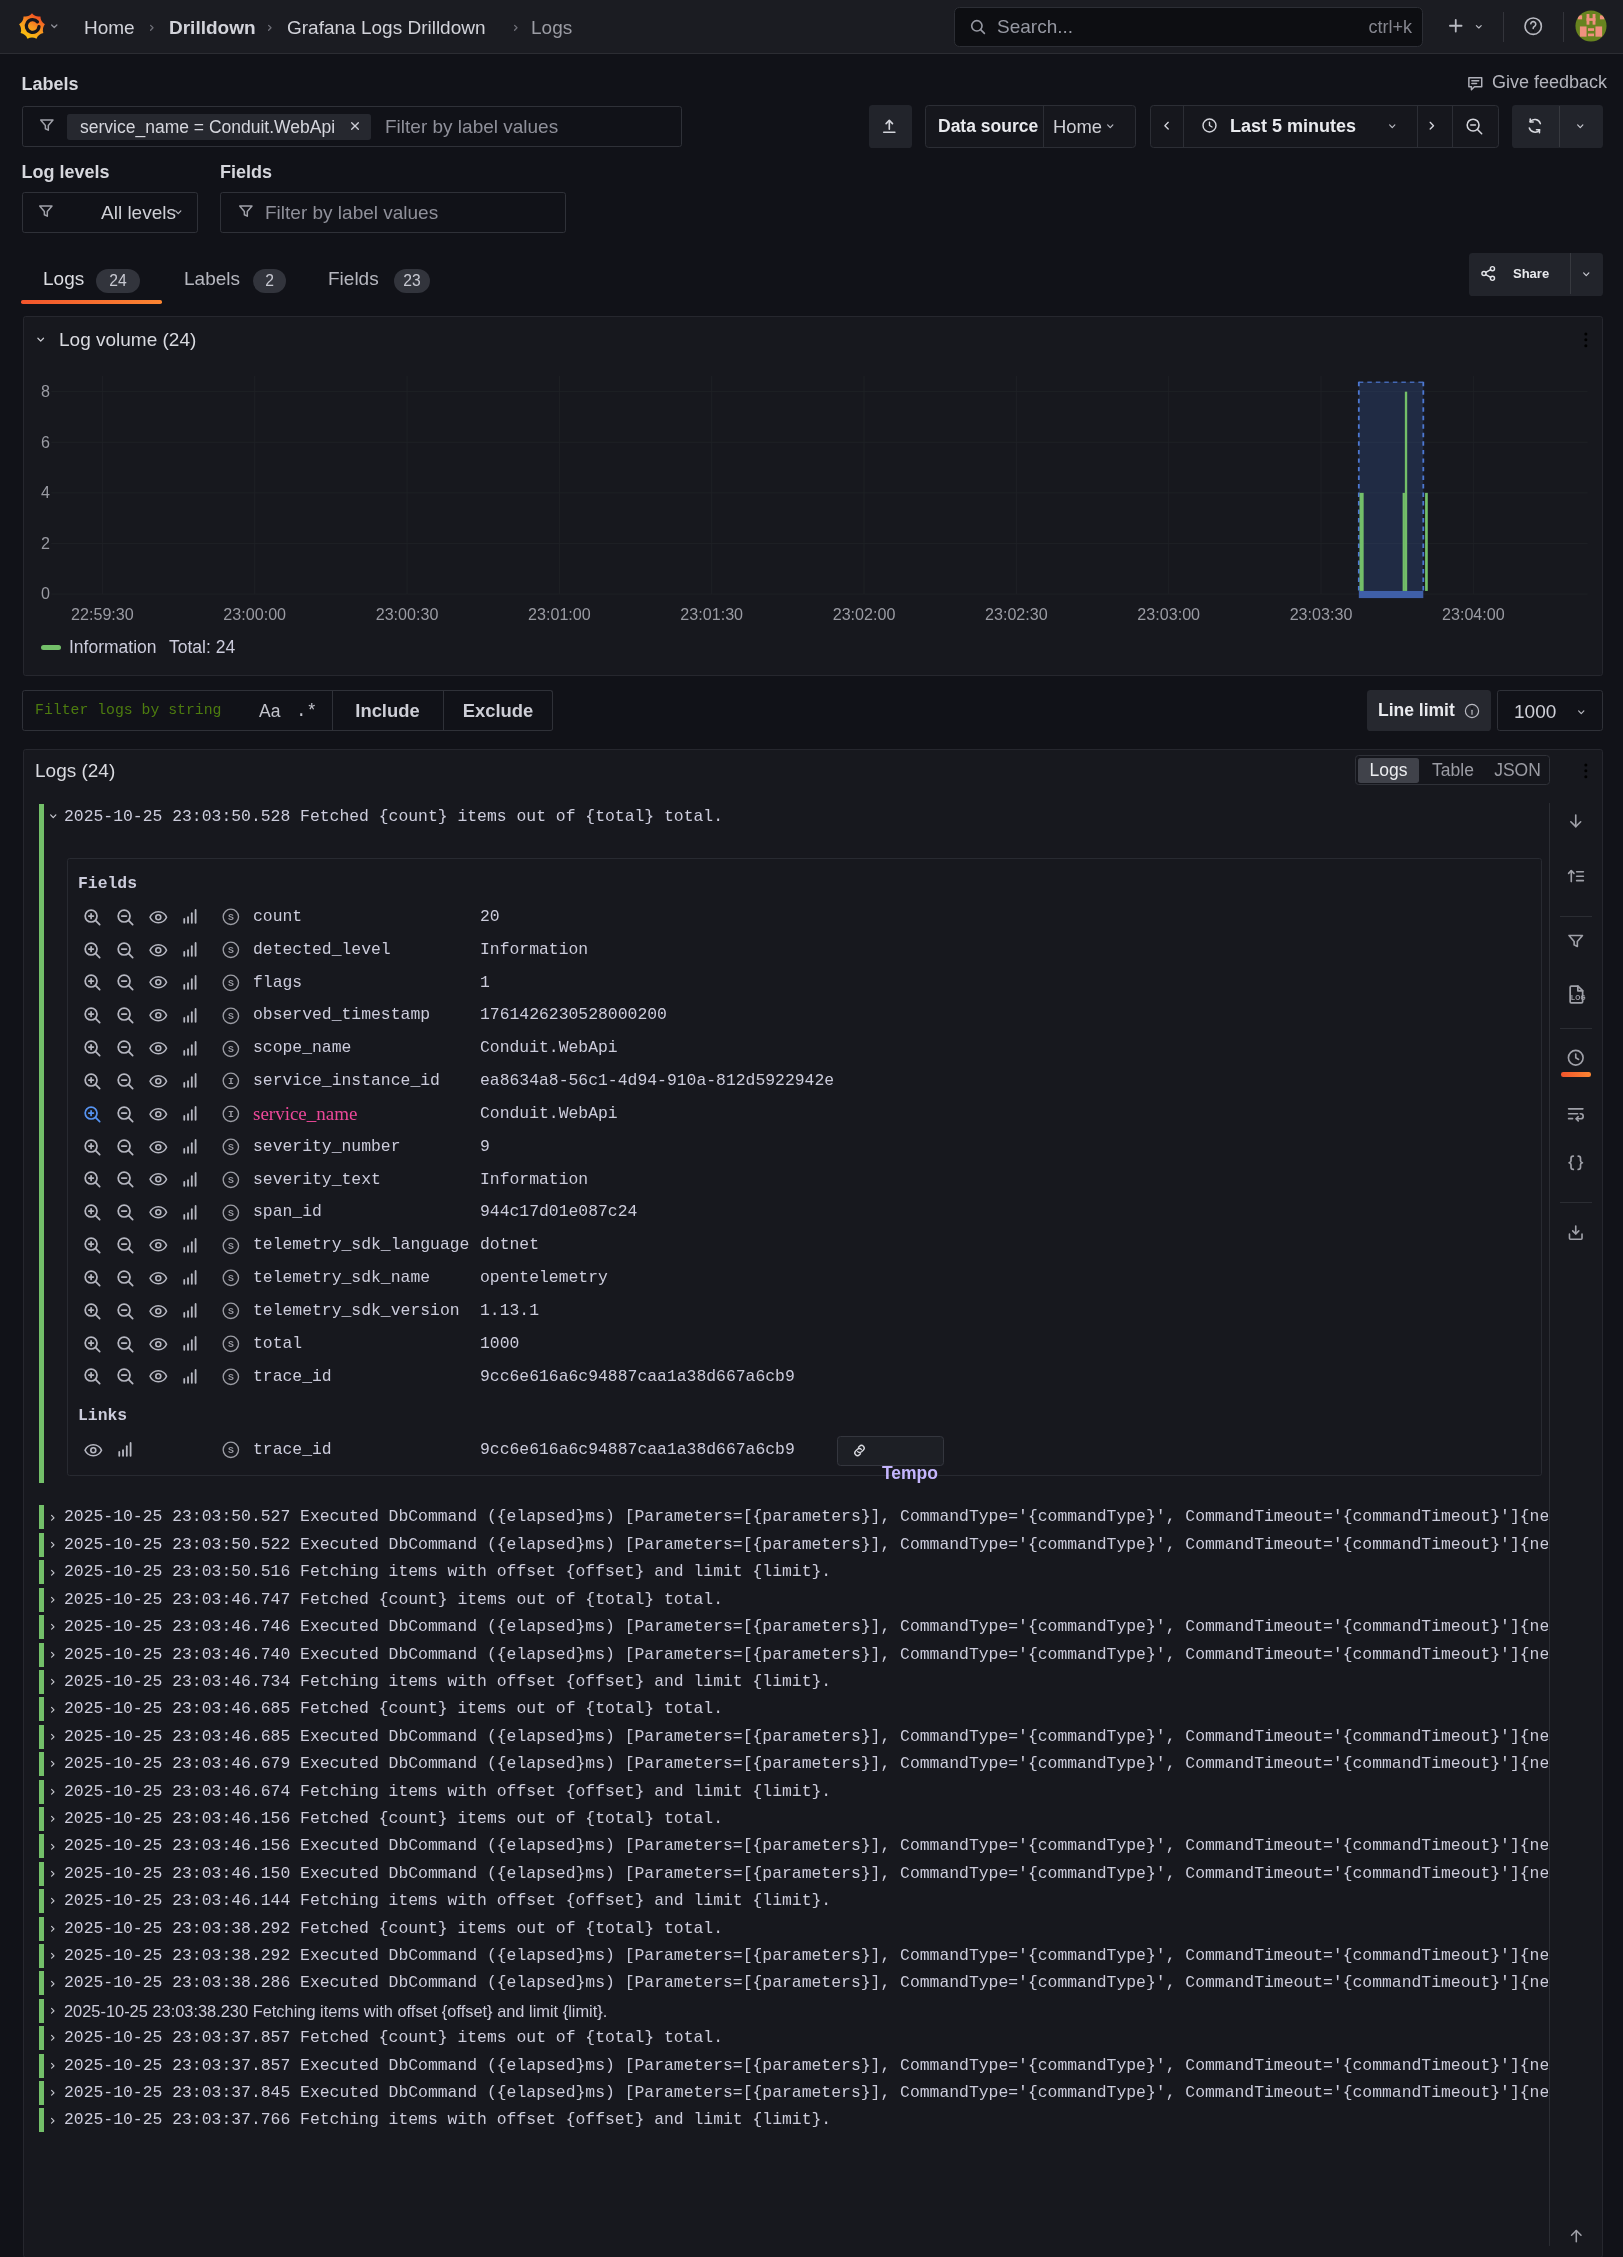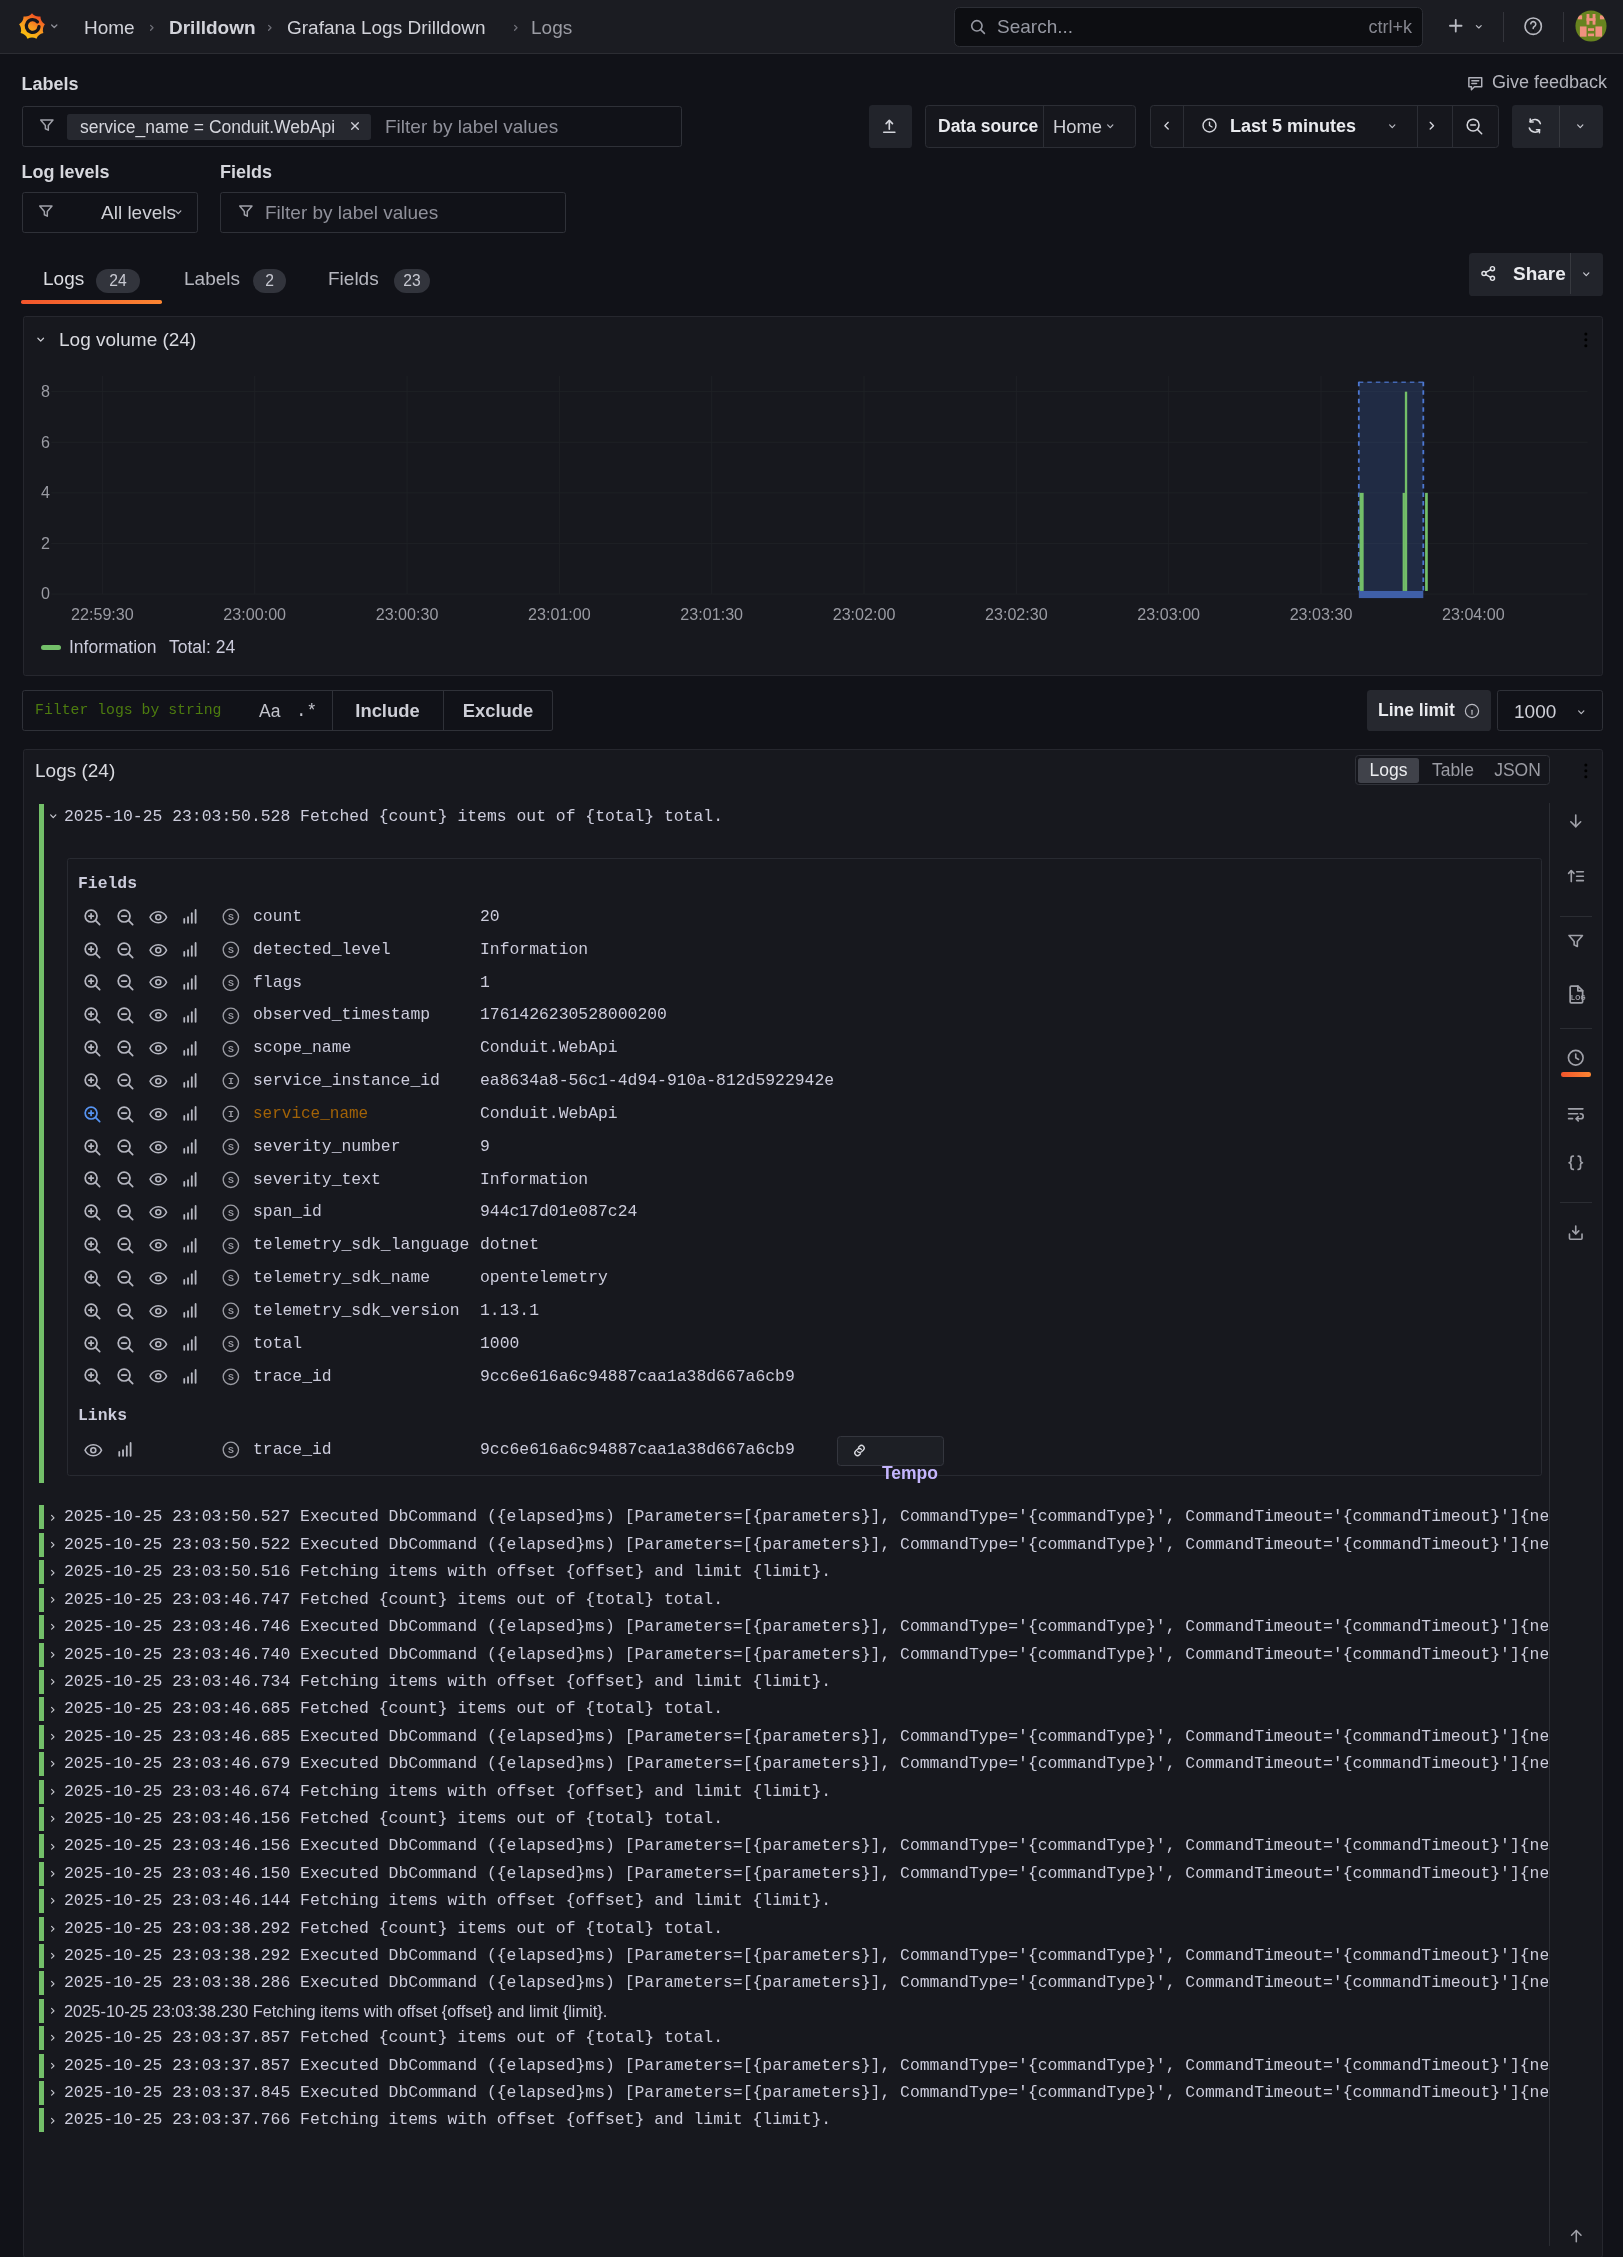--- a/index.html
+++ b/index.html
@@ -168,21 +168,21 @@
 <div style="position:absolute;left:21px;top:300px;width:141px;height:4px;background:linear-gradient(90deg,#f2552c,#fb8532);border-radius:1.8px;"></div>
 <div style="position:absolute;left:1469px;top:253px;width:134px;height:43px;background:#22242b;border-radius:3.6px;"></div>
 <div style="position:absolute;left:1570px;top:253px;width:0.9px;height:41px;background:#37393f;"></div>
 <svg style="position:absolute;left:1479px;top:264px;" width="19" height="19" viewBox="0 0 24 24" fill="none" stroke="#e3e4e9" stroke-width="1.8" stroke-linecap="round" stroke-linejoin="round">
     <circle cx="6.3" cy="12" r="2.6"></circle>
     <circle cx="17" cy="5.9" r="2.6"></circle>
     <circle cx="17" cy="18.1" r="2.6"></circle>
     <path d="M8.6 10.7l6.1-3.5"></path>
     <path d="M8.6 13.3l6.1 3.5"></path>
   </svg>
-<div style="position:absolute;left:1513px;top:262px;width:54px;height:23px;font-family:'Liberation Sans',sans-serif;font-size:19px;font-weight:700;color:#e9eaee;line-height:23px;text-align:left;white-space:pre;letter-spacing:0;">Share</div>
+<div style="position:absolute;left:1513px;top:262px;width:54px;height:23px;font-family:'Liberation Sans',sans-serif;font-size:13px;font-weight:700;color:#e9eaee;line-height:23px;text-align:left;white-space:pre;letter-spacing:0;">Share</div>
 <svg style="position:absolute;left:1580px;top:268px;" width="12.5" height="12.5" viewBox="0 0 24 24" fill="none" stroke="#c9cad1" stroke-width="2.3" stroke-linecap="round" stroke-linejoin="round">
     <path d="M7 9.5l5 5 5-5"></path>
   </svg>
 <div style="position:absolute;left:23px;top:316px;width:1580px;height:360px;background:#17181e;border:0.9px solid #26272e;border-radius:2.7px;"></div>
 <svg style="position:absolute;left:34px;top:333px;" width="13.4" height="13.4" viewBox="0 0 24 24" fill="none" stroke="#c9cad1" stroke-width="2.3" stroke-linecap="round" stroke-linejoin="round">
     <path d="M7 9.5l5 5 5-5"></path>
   </svg>
 <div style="position:absolute;left:59px;top:328px;width:224px;height:23px;font-family:'Liberation Sans',sans-serif;font-size:19px;font-weight:500;color:#d9dae0;line-height:23px;text-align:left;white-space:pre;letter-spacing:0;">Log volume (24)</div>
 <svg style="position:absolute;left:1576px;top:330px;" width="19.7" height="19.7" viewBox="0 0 22 22" fill="none" stroke="#9da0a8" stroke-width="1.8" stroke-linecap="round" stroke-linejoin="round">
     <circle cx="11" cy="4.5" r="1.7" fill="currentcolor" stroke="none"></circle>
@@ -500,21 +500,21 @@
 <svg style="position:absolute;left:180px;top:1104px;" width="19.7" height="19.7" viewBox="0 0 24 24" fill="none" stroke="#b6b7c1" stroke-width="2.2" stroke-linecap="round" stroke-linejoin="round">
     <path d="M5.2 19.2v-4.6"></path>
     <path d="M9.8 19.2v-6.8"></path>
     <path d="M14.4 19.2v-11.6"></path>
     <path d="M19 19.2v-15.6"></path>
   </svg>
 <svg style="position:absolute;left:221px;top:1104px;" width="19.7" height="19.7" viewBox="0 0 22 22" fill="none" stroke="#9b9ca4" stroke-width="1.8" stroke-linecap="round" stroke-linejoin="round">
     <circle cx="11" cy="11" r="8.6" stroke-width="1.5"></circle>
     <text x="11" y="14.6" text-anchor="middle" style="font:700 11px 'Liberation Mono'" fill="#9b9ca4" stroke="none">I</text>
   </svg>
-<div style="position:absolute;left:253px;top:1102px;width:233px;height:24px;font-family:Liberation Mono, monospace;font-size:16px;font-weight:400;color:#a16207;line-height:24px;text-align:left;white-space:pre;letter-spacing:0;">service_name</div>
+<div style="position:absolute;left:253px;top:1102px;width:233px;height:24px;font-family:Liberation Serif, serif;font-size:19px;font-weight:400;color:#ec4899;line-height:24px;text-align:left;white-space:pre;letter-spacing:0;">service_name</div>
 <div style="position:absolute;left:480px;top:1102px;width:555px;height:24px;font-family:'Liberation Mono',monospace;font-size:16.4px;font-weight:400;color:#ccccdc;line-height:24px;text-align:left;white-space:pre;letter-spacing:0;">Conduit.WebApi</div>
 <svg style="position:absolute;left:82px;top:1137px;" width="20.6" height="20.6" viewBox="0 0 24 24" fill="none" stroke="#b6b7c1" stroke-width="2.0" stroke-linecap="round" stroke-linejoin="round">
     <circle cx="10.6" cy="10.6" r="6.9"></circle>
     <path d="M15.7 15.7L20.6 20.6"></path>
     <path d="M7.9 10.6h5.4"></path>
     <path d="M10.6 7.9v5.4"></path>
   </svg>
 <svg style="position:absolute;left:115px;top:1137px;" width="20.6" height="20.6" viewBox="0 0 24 24" fill="none" stroke="#b6b7c1" stroke-width="2.0" stroke-linecap="round" stroke-linejoin="round">
     <circle cx="10.6" cy="10.6" r="6.9"></circle>
     <path d="M15.7 15.7L20.6 20.6"></path>

